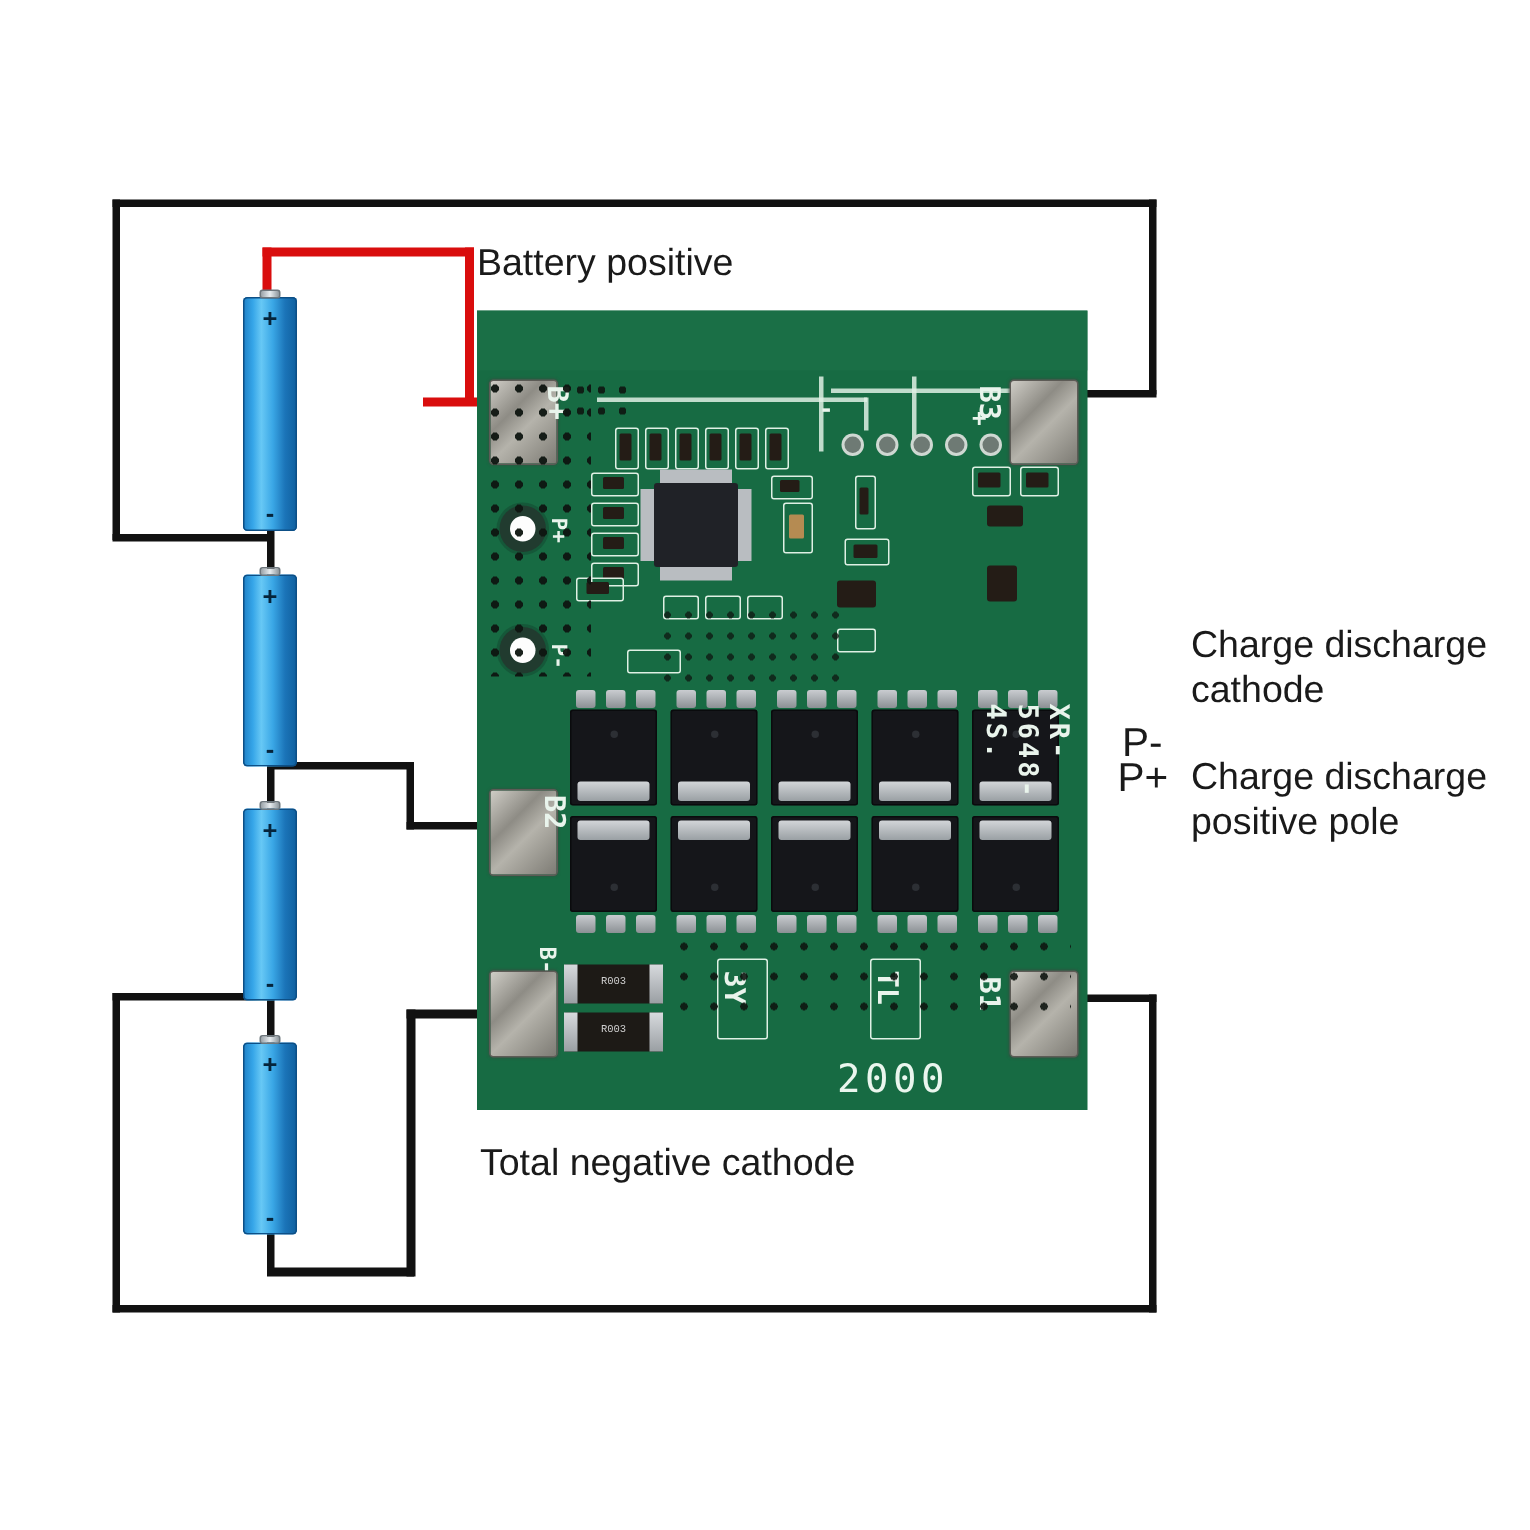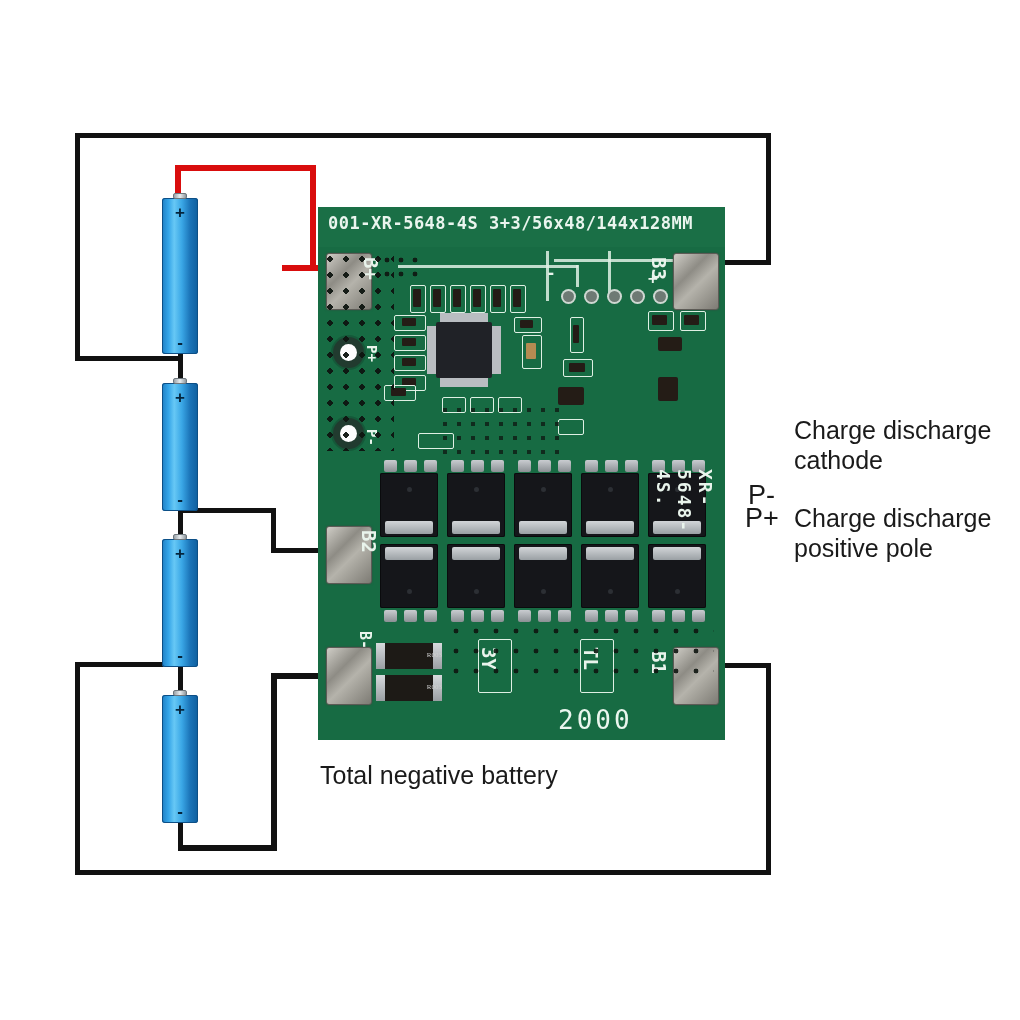--- a/index.html
+++ b/index.html
@@ -45,22 +45,22 @@
   .ic{position:absolute;background:#202227;border-radius:2px;}
   .ic .legs{position:absolute;background:#b9bdc1;}
   .smd{position:absolute;background:#cfd3d6;border-radius:1px;}
   .smd.dark{background:#241c16;}
   .smdbox{position:absolute;border:1.5px solid #dff0e4;border-radius:2px;}
   .hole{position:absolute;border-radius:50%;background:#fdfdfd;
     box-shadow:0 0 0 7px rgba(40,45,42,.65),0 0 0 9px rgba(20,70,48,.5);}
   .via{position:absolute;width:7px;height:7px;border-radius:50%;background:#0e1510;}
   .trace{position:absolute;background:#dff0e4;opacity:.85;}
   .r003{position:absolute;background:#1d1a16;border-radius:1px;}
-  .r003 .t{position:absolute;left:0;top:50%;width:100%;text-align:right;color:#cfcfcf;
-    font-size:7px;line-height:7px;margin-top:-4px;font-family:Liberation Serif, serif;}
+  .r003 .t{position:absolute;left:0;top:50%;width:100%;text-align:center;color:#cfcfcf;
+    font-size:7px;line-height:7px;margin-top:-4px;font-family:Liberation Mono, monospace;}
   .r003 .end{position:absolute;top:0;width:9px;height:100%;background:linear-gradient(to bottom,#d7dadd,#9a9fa3);}
   .seg7{position:absolute;color:#eaf6ee;font-family:"DejaVu Sans Mono",monospace;font-weight:normal;
     letter-spacing:3px;font-size:26px;}
 </style>
 </head>
 <body>
 
 <div id="stage">
 
   <div class="wire" style="left:75px;top:133px;width:696px;height:5px;"></div>
@@ -112,21 +112,20 @@
   </div>
   <div class="battery" style="left:162px;top:695px;height:128px;">
     <div class="cap"></div>
     <div class="plus">+</div>
     <div class="minus">-</div>
   </div>
 
   <div id="pcb">
 
     <div class="topband"></div>
-    <div class="silk-title">001-XR-5648-4S 3+3/56x48/144x128MM</div>
 
     <div class="trace" style="left:80px;top:58px;width:180px;height:3px;"></div>
     <div class="trace" style="left:258px;top:58px;width:3px;height:22px;"></div>
     <div class="trace" style="left:236px;top:52px;width:120px;height:3px;"></div>
     <div class="trace" style="left:228px;top:44px;width:3px;height:50px;"></div>
     <div class="trace" style="left:290px;top:44px;width:3px;height:48px;"></div>
 
     <div class="pad" style="left:8px;top:46px;width:44px;height:55px;"></div>
     <div class="silk rot" style="left:64px;top:50px;font-size:19px;">B+</div>
 
@@ -308,21 +307,22 @@
     <div style="position:absolute;left:4px;top:44px;width:72px;height:200px;
       background-image:radial-gradient(#0e1510 2.6px,transparent 2.8px);background-size:16px 16px;opacity:.95;"></div>
     <div style="position:absolute;left:128px;top:414px;width:268px;height:54px;
       background-image:radial-gradient(#0e1510 2.4px,transparent 2.6px);background-size:20px 20px;opacity:.9;"></div>
     <div style="position:absolute;left:120px;top:196px;width:130px;height:54px;
       background-image:radial-gradient(#0e1510 2.2px,transparent 2.4px);background-size:14px 14px;opacity:.75;"></div>
     <div style="position:absolute;left:62px;top:46px;width:40px;height:28px;
       background-image:radial-gradient(#0e1510 2.4px,transparent 2.6px);background-size:14px 14px;opacity:.9;"></div>
   </div>
 
-  <div class="lbl" style="left:320px;top:760px;">Total negative battery</div>
+  <div class="lbl" style="left:318px;top:160px;">Battery positive</div>
+  <div class="lbl" style="left:320px;top:760px;">Total negative cathode</div>
   <div class="lbl" style="left:794px;top:415px;">Charge discharge
 cathode</div>
   <div class="lbl" style="left:794px;top:503px;">Charge discharge
 positive pole</div>
   <div class="term" style="left:748px;top:480px;">P-</div>
   <div class="term" style="left:745px;top:503px;">P+</div>
 
 </div>
 
 </body></html>

